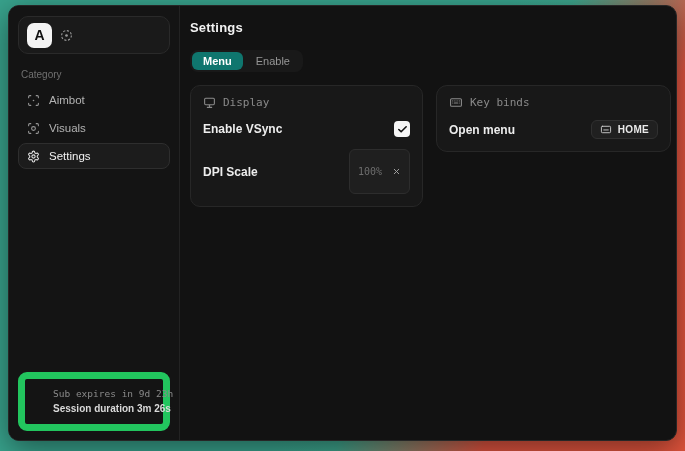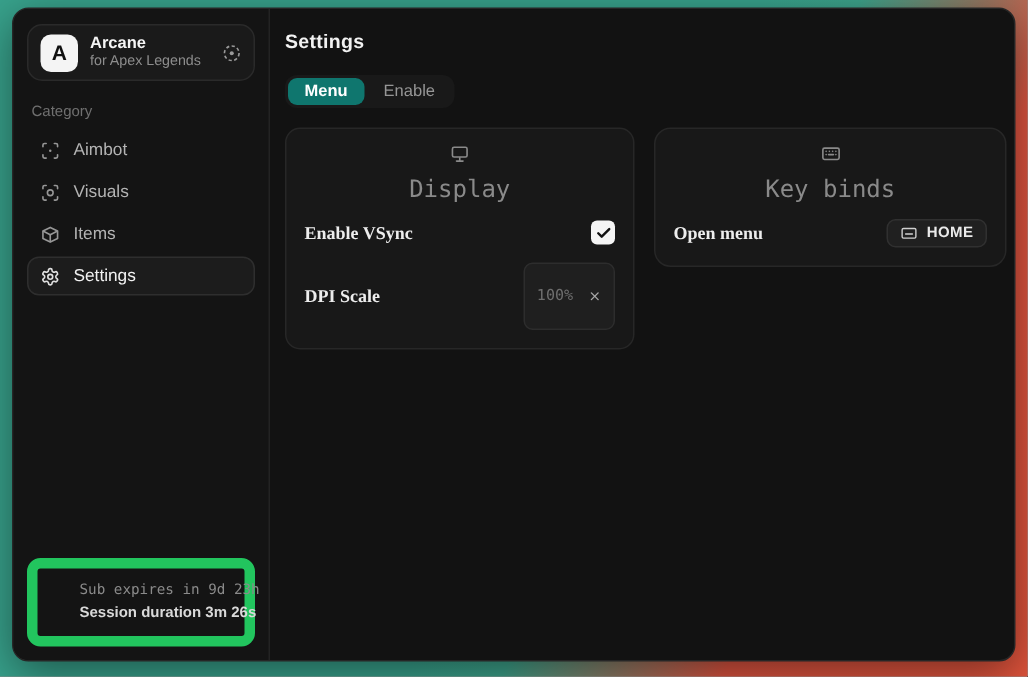--- a/index.html
+++ b/index.html
@@ -64,27 +64,27 @@
   .tab.active { background:#0f766e; color:#ffffff; font-weight:bold; }
   .cards { margin-top:13px; display:flex; gap:13px; align-items:flex-start; }
   .card {
     background:#181818; border:1px solid #272727; border-radius:10px;
     padding:10px 12px 12px 12px;
   }
   .card.display-card { width:233px; }
   .card.keybinds-card { width:235px;border-radius:11px; }
   .card-header {
     display:flex; align-items:center; gap:7px; color:#8a8a8a;
-    font-family:"DejaVu Sans Mono", monospace; font-size:16px;flex-direction:column;
+    font-family:"DejaVu Sans Mono", monospace; font-size:11px;
   }
   .card-row {
     margin-top:11px; display:flex; align-items:center; justify-content:space-between;
     min-height:18px;
   }
-  .row-label { color:#ededed; font-size:12px; font-weight:bold;font-family:Liberation Serif, serif; }
+  .row-label { color:#ededed; font-size:12px; font-weight:bold; }
   .checkbox {
     width:16px; height:16px; background:#f5f5f5; border-radius:4px; cursor:pointer;
     display:flex; align-items:center; justify-content:center; color:#111;
   }
   .value-input {
     display:flex; align-items:center; gap:10px;
     background:#1f1f1f; border:1px solid #2d2d2d; border-radius:6px;
     padding:16px 8px; cursor:text;
   }
   .value-input .val { font-family:"DejaVu Sans Mono", monospace; font-size:10px; color:#6e6e6e; }
@@ -101,24 +101,20 @@
 </head>
 <body>
 
 <div class="window">
 
   <div class="sidebar">
 
     <div class="sidebar-header">
       <div class="logo">
         <span>A</span>
-      </div>
-      <div class="titles">
-        <div class="app-name">Arcane</div>
-        <div class="app-sub">for Apex Legends</div>
       </div>
       <span class="hdr-icon">
         <svg width="13" height="13" viewBox="0 0 24 24" fill="none" stroke="currentColor" stroke-width="2">
           <circle cx="12" cy="12" r="9" stroke-dasharray="4 3"></circle>
             <circle cx="12" cy="12" r="2.5" fill="currentColor" stroke="none"></circle>
         </svg>
       </span>
     </div>
 
     <div class="category-label">Category</div>
@@ -141,30 +137,20 @@
           <svg width="13" height="13" viewBox="0 0 24 24" fill="none" stroke="currentColor" stroke-width="2" stroke-linecap="round">
             <path d="M3 7V5a2 2 0 0 1 2-2h2"></path>
               <path d="M17 3h2a2 2 0 0 1 2 2v2"></path>
               <path d="M21 17v2a2 2 0 0 1-2 2h-2"></path>
               <path d="M7 21H5a2 2 0 0 1-2-2v-2"></path>
               <circle cx="12" cy="12" r="3.5"></circle>
           </svg>
         </span>
         <span>Visuals</span>
       </div>
-      <div class="nav-item">
-        <span class="ico">
-          <svg width="13" height="13" viewBox="0 0 24 24" fill="none" stroke="currentColor" stroke-width="2" stroke-linejoin="round">
-            <path d="M12 3l9 4.5v9L12 21l-9-4.5v-9L12 3z"></path>
-              <path d="M3 7.5L12 12l9-4.5"></path>
-              <path d="M12 12v9"></path>
-          </svg>
-        </span>
-        <span>Items</span>
-      </div>
       <div class="nav-item active">
         <span class="ico">
           <svg width="13" height="13" viewBox="0 0 24 24" fill="none" stroke="currentColor" stroke-width="2" stroke-linecap="round" stroke-linejoin="round">
             <path d="M12.22 2h-.44a2 2 0 0 0-2 2v.18a2 2 0 0 1-1 1.73l-.43.25a2 2 0 0 1-2 0l-.15-.08a2 2 0 0 0-2.73.73l-.22.38a2 2 0 0 0 .73 2.73l.15.1a2 2 0 0 1 1 1.72v.51a2 2 0 0 1-1 1.74l-.15.09a2 2 0 0 0-.73 2.73l.22.38a2 2 0 0 0 2.73.73l.15-.08a2 2 0 0 1 2 0l.43.25a2 2 0 0 1 1 1.73V20a2 2 0 0 0 2 2h.44a2 2 0 0 0 2-2v-.18a2 2 0 0 1 1-1.73l.43-.25a2 2 0 0 1 2 0l.15.08a2 2 0 0 0 2.73-.73l.22-.39a2 2 0 0 0-.73-2.73l-.15-.08a2 2 0 0 1-1-1.74v-.5a2 2 0 0 1 1-1.74l.15-.09a2 2 0 0 0 .73-2.73l-.22-.38a2 2 0 0 0-2.73-.73l-.15.08a2 2 0 0 1-2 0l-.43-.25a2 2 0 0 1-1-1.73V4a2 2 0 0 0-2-2z"></path>
               <circle cx="12" cy="12" r="3"></circle>
           </svg>
         </span>
         <span>Settings</span>
       </div>
     </div>

